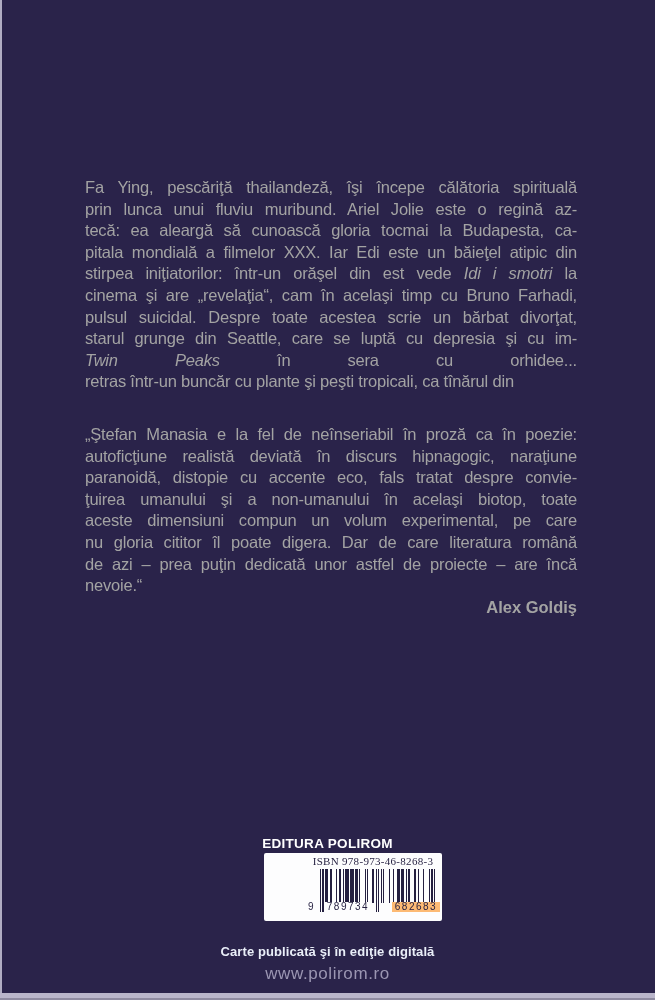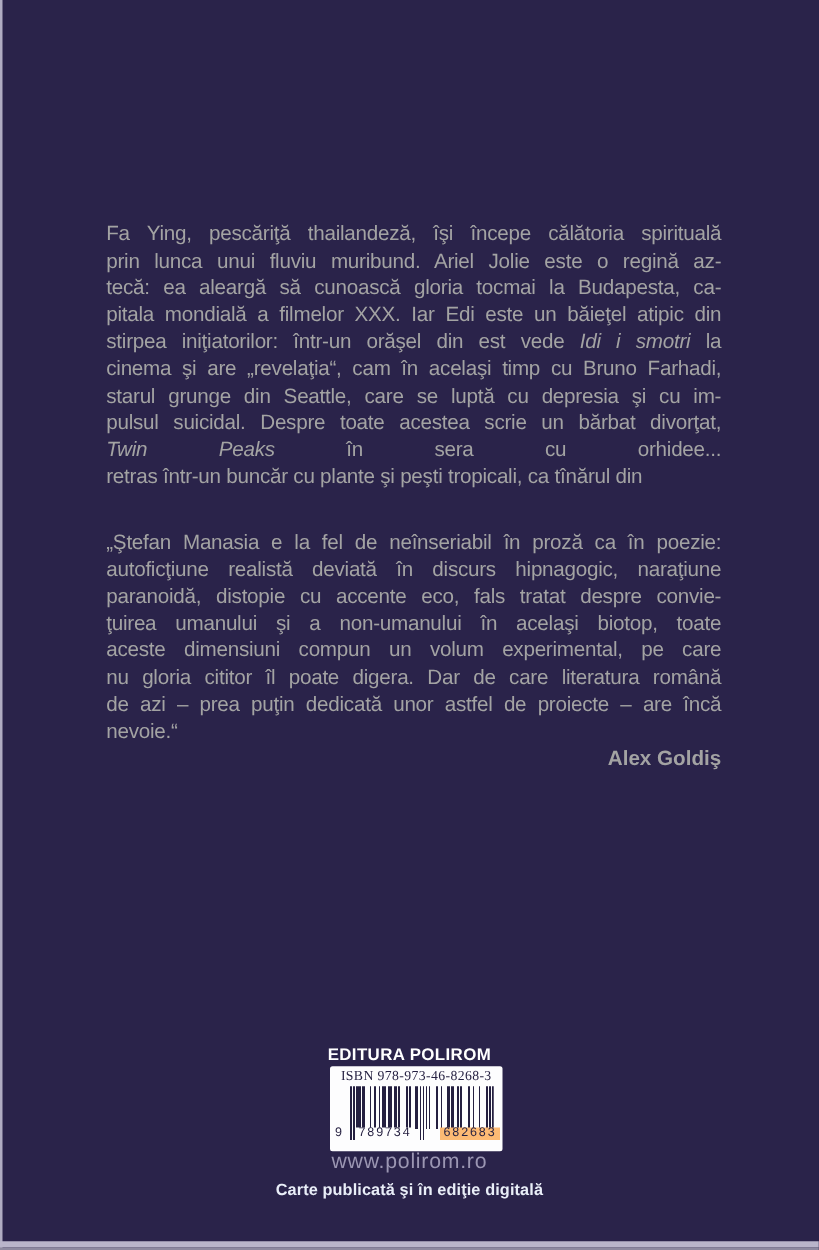--- a/index.html
+++ b/index.html
@@ -27,39 +27,39 @@
     margin-top:0px;line-height:21.6px;
   }
 
   .publisher{
     position:absolute;left:0;right:0;top:836px;
     text-align:center;color:#ffffff;font-weight:bold;
     font-size:13.5px;letter-spacing:0.3px;
   }
   .isbn-box{
     position:absolute;left:264px;top:853px;width:138px;height:68px;
-    background:#fdfdfe;border-radius:2px;
+    background:#fdfdfe;border-radius:2px;padding-left:40px;
   }
   .isbn{
     margin-top:2px;text-align:center;
     font-family:"Liberation Serif",serif;
     font-size:11px;letter-spacing:0.3px;color:#241f40;line-height:13px;
   }
   .bc{position:relative;width:138px;height:44px;margin-top:1px;}
   .bc svg{position:absolute;left:16px;top:0;width:115px;height:43px;fill:#241f40;shape-rendering:crispEdges;}
   .bc .digit{
     position:absolute;bottom:1px;height:10px;line-height:10px;
     font-size:10px;color:#241f40;font-family:"Liberation Sans",sans-serif;
   }
   .d-lead{left:4px;}
   .d-g1{left:20px;width:48px;background:#fdfdfe;text-align:center;letter-spacing:1.5px;}
   .d-g2{left:88px;width:48px;background:#fdba74;text-align:center;letter-spacing:1.5px;}
 
   .website{
-    position:absolute;left:0;right:0;top:919px;
+    position:absolute;left:0;right:0;top:964px;
     text-align:center;color:#9b96b2;
     font-size:17px;letter-spacing:0.6px;
   }
   .digital{
     position:absolute;left:0;right:0;top:944px;
     text-align:center;color:#e9eef8;font-weight:bold;
     font-size:13px;letter-spacing:0.1px;
   }
 </style>
 </head>
@@ -69,22 +69,22 @@
 <div class="edge-bottom-light"></div>
 <div class="edge-bottom-dark"></div>
 
 <section class="textblock synopsis">
     <div class="tline"><span>Fa Ying, pescăriţă thailandeză, îşi începe călătoria spirituală</span></div>
     <div class="tline"><span>prin lunca unui fluviu muribund. Ariel Jolie este o regină az-</span></div>
     <div class="tline"><span>tecă: ea aleargă să cunoască gloria tocmai la Budapesta, ca-</span></div>
     <div class="tline"><span>pitala mondială a filmelor XXX. Iar Edi este un băieţel atipic din</span></div>
     <div class="tline"><span>stirpea iniţiatorilor: într-un orăşel din est vede </span><span class="it">Idi i smotri</span><span> la</span></div>
     <div class="tline"><span>cinema şi are „revelaţia“, cam în acelaşi timp cu Bruno Farhadi,</span></div>
+    <div class="tline"><span>pulsul suicidal. Despre toate acestea scrie un bărbat divorţat,</span></div>
     <div class="tline"><span>starul grunge din Seattle, care se luptă cu depresia şi cu im-</span></div>
-    <div class="tline"><span>pulsul suicidal. Despre toate acestea scrie un bărbat divorţat,</span></div>
     <div class="tline"><span class="it">Twin Peaks</span><span> în sera cu orhidee...</span></div>
     <div class="tline"><span>retras într-un buncăr cu plante şi peşti tropicali, ca tînărul din</span></div>
   </section>
 
 <section class="textblock blurb">
   <div>
       <div class="tline"><span>„Ştefan Manasia e la fel de neînseriabil în proză ca în poezie:</span></div>
       <div class="tline"><span>autoficţiune realistă deviată în discurs hipnagogic, naraţiune</span></div>
       <div class="tline"><span>paranoidă, distopie cu accente eco, fals tratat despre convie-</span></div>
       <div class="tline"><span>ţuirea umanului şi a non-umanului în acelaşi biotop, toate</span></div>

